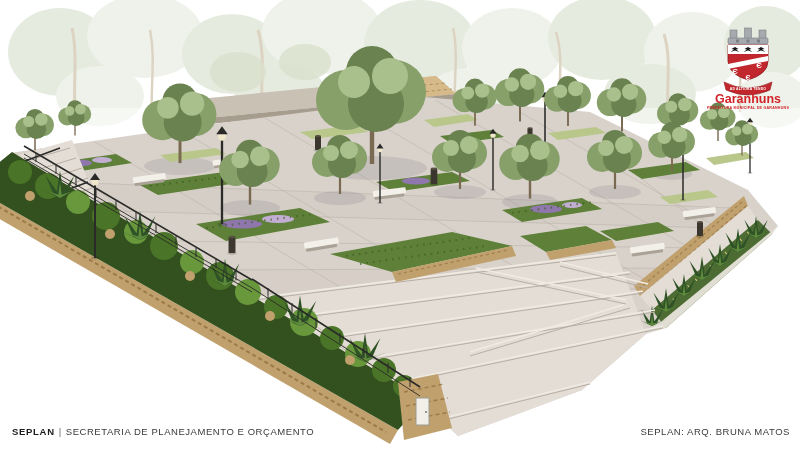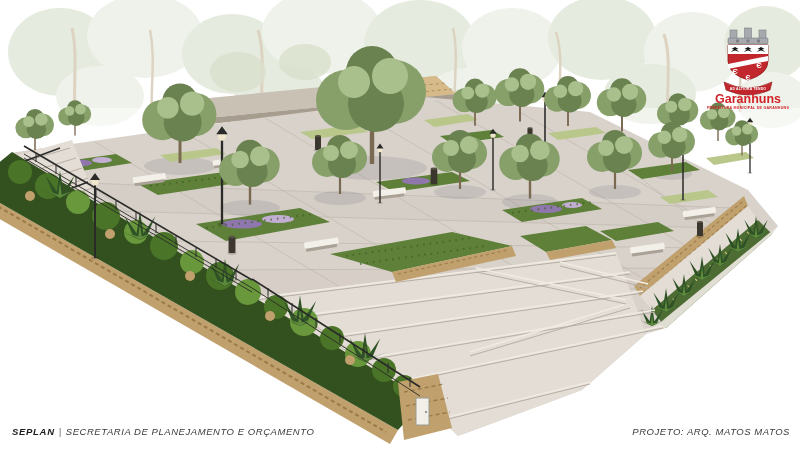--- a/index.html
+++ b/index.html
@@ -36,21 +36,21 @@
   
   .logo{position:absolute;left:702px;top:26px;width:92px;height:84px;}
   .logo .city{font-weight:bold;fill:var(--logoRedBright);}
   .logo .motto{fill:#ffffff;font-weight:bold;}
   .logo .tagline{fill:var(--logoRedBright);font-weight:bold;}
   .logo .horseshoe{fill:#ffffff;font-weight:bold;}
 
   
   .footer{position:absolute;left:12px;right:10px;bottom:13px;display:flex;
           justify-content:space-between;align-items:center;
-          font-size:9.5px;letter-spacing:.55px;color:var(--footerGray);font-style:italic;}
+          font-size:9.5px;letter-spacing:.55px;color:var(--footerGray);}
   .footer .abbr{font-weight:bold;color:var(--footerInk);letter-spacing:.7px;}
   .footer .sep{margin:0 4px;color:#6b6b68;font-weight:300;}
 </style>
 </head>
 <body>
 
 <div class="slide">
 
   <svg class="scene" viewBox="0 0 800 450" role="img" aria-label="Aerial 3D architectural rendering of a landscaped public plaza: large concrete pavers, green planting beds with purple flowers, white concrete benches, black lamp posts and bins, stone retaining walls, a hedge-lined edge with metal railing, wide stairs and ramps in the foreground, and a flat-roofed stone pavilion surrounded by trees with faded woodland in the background.">
     <defs>
@@ -333,16 +333,16 @@
       <text x="46" y="63.5" font-size="3.4" text-anchor="middle" letter-spacing=".2" class="motto">AD ALTIORA TENDO</text>
     </g>
     <text x="46" y="76.5" font-size="12.5" text-anchor="middle" class="city">Garanhuns</text>
     <text x="46" y="82.5" font-size="3.6" text-anchor="middle" letter-spacing=".25" class="tagline">PREFEITURA MUNICIPAL DE GARANHUNS</text>
   </svg>
 
   <div class="footer">
     <div>
       <span class="abbr">SEPLAN</span><span class="sep">|</span><span class="dept">SECRETARIA DE PLANEJAMENTO E ORÇAMENTO</span>
     </div>
-    <div class="credit">PROJETO: ARQ. MATOS MATOS</div>
+    <div class="credit">SEPLAN: ARQ. BRUNA MATOS</div>
   </div>
 
 </div>
 
 </body></html>

